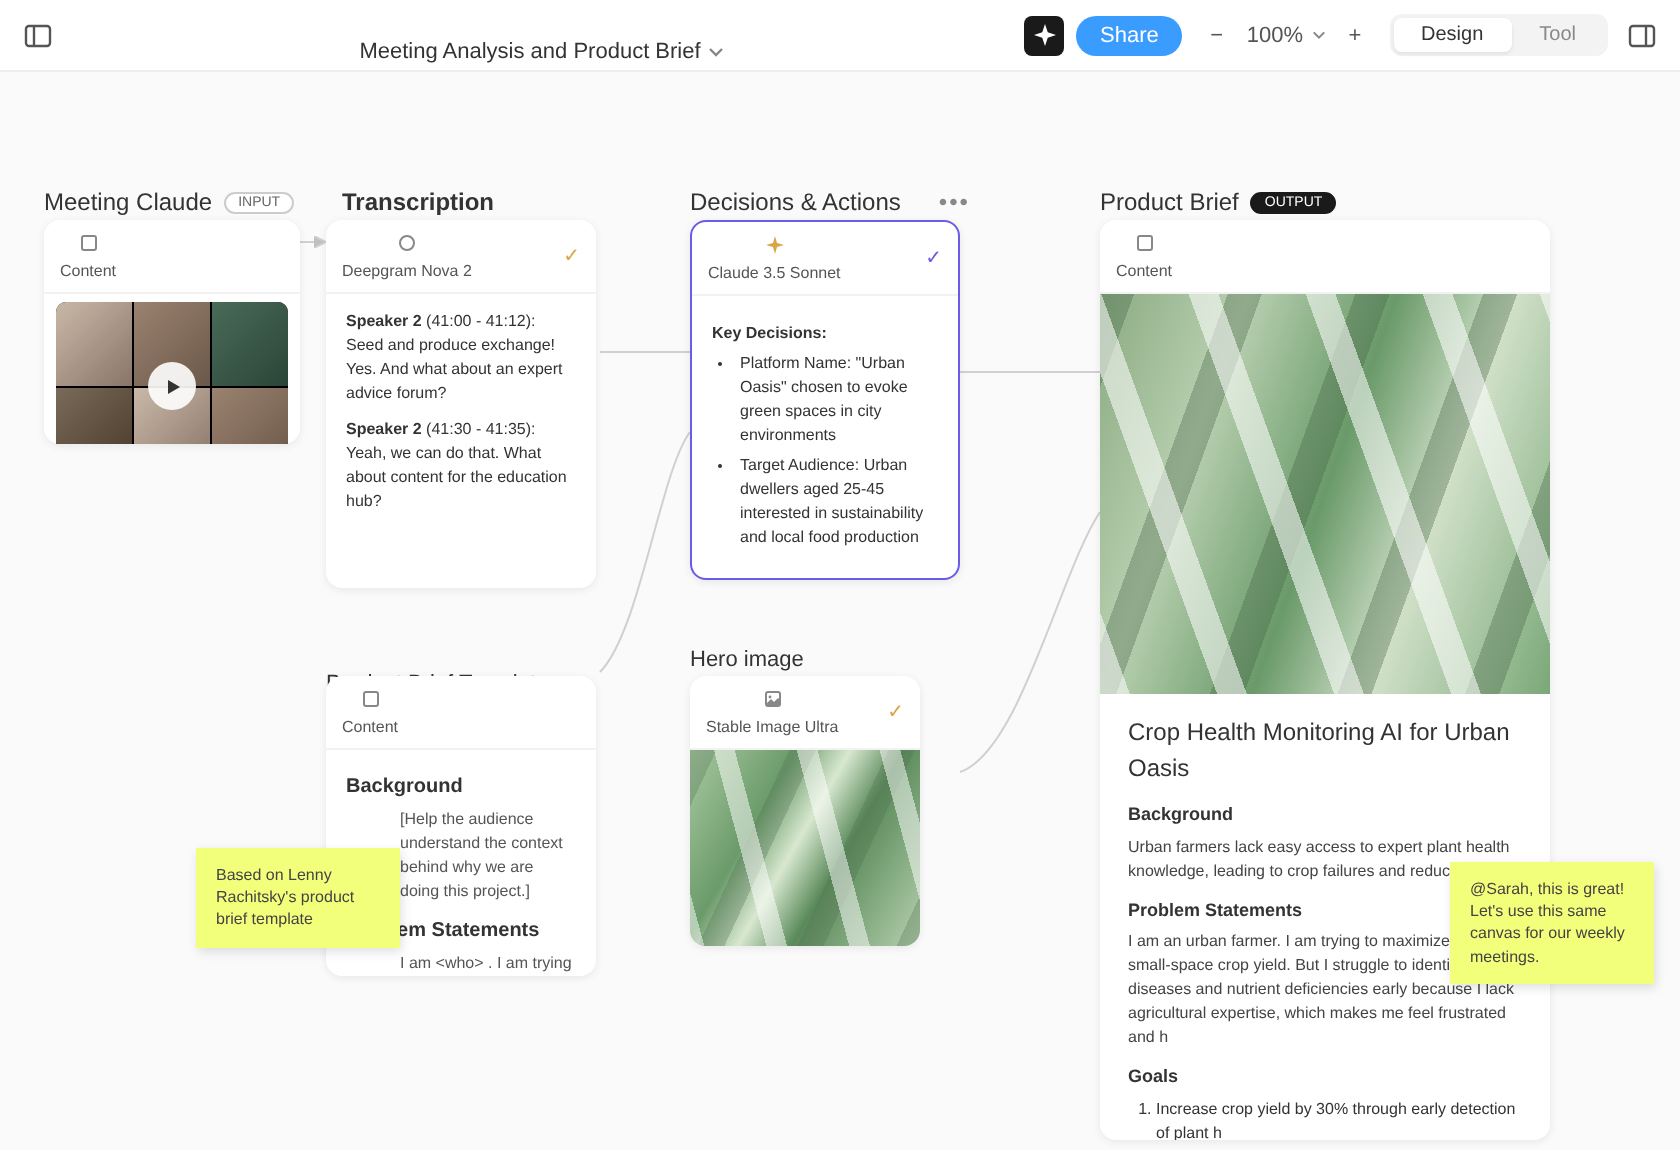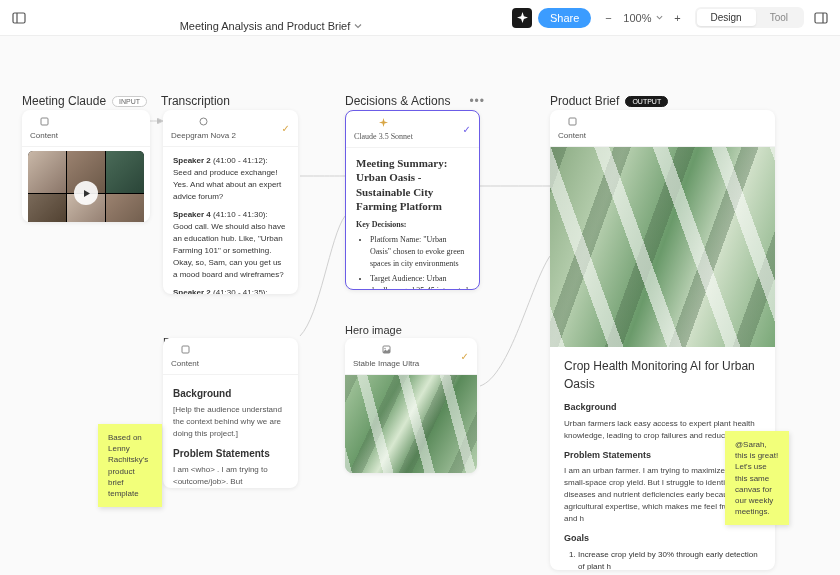--- a/index.html
+++ b/index.html
@@ -40,24 +40,24 @@
 .play { position: absolute; top: 50%; left: 50%; transform: translate(-50%,-50%); width: 24px; height: 24px; border-radius: 50%; background: rgba(255,255,255,0.9); display: flex; align-items: center; justify-content: center; }
 .hero-img { width: 100%; height: 110px; background: linear-gradient(120deg, #a8c8a0 0%, #6b9b6a 30%, #d8e8d0 45%, #5a8a5a 60%, #c0d8b8 100%); position: relative; }
 .hero-img::before { content: ""; position: absolute; inset: 0; background-image: repeating-linear-gradient(75deg, rgba(255,255,255,0.5) 0 10px, transparent 10px 40px), repeating-linear-gradient(115deg, rgba(80,110,80,0.3) 0 12px, transparent 12px 45px); }
 .brief-img { width: 100%; height: 200px; background: linear-gradient(110deg, #8aaa82 0%, #b8d0b0 25%, #6a9a6a 50%, #d0e0c8 70%, #7aa878 100%); position: relative; }
 .brief-img::before { content: ""; position: absolute; inset: 0; background-image: repeating-linear-gradient(70deg, rgba(255,255,255,0.55) 0 14px, transparent 14px 55px), repeating-linear-gradient(110deg, rgba(70,100,70,0.35) 0 16px, transparent 16px 60px); }
 .brief-body { padding: 10px 14px; font-size: 8px; line-height: 1.5; color: #333; }
 .brief-body h2 { font-size: 12px; font-weight: 400; margin-bottom: 8px; }
 .brief-body .sect { font-size: 9px; font-weight: 700; margin: 7px 0 3px; }
 .brief-body p { margin-bottom: 3px; color: #444; }
 .brief-body ol { padding-left: 14px; }
-.sticky { position: absolute; background: #f2ff7a; padding: 8px 10px; font-size: 8px; line-height: 1.4; color: #444; box-shadow: 1px 2px 5px rgba(0,0,0,0.12); width: 64px; }
+.sticky { position: absolute; background: #f2ff7a; padding: 8px 10px; font-size: 8px; line-height: 1.4; color: #444; box-shadow: 1px 2px 5px rgba(0,0,0,0.12); width: 102px; }
 .more-dots { font-size: 12px; color: #888; cursor: pointer; letter-spacing: 1px; }
 .tmpl-body h4 { font-size: 10px; font-weight: 700; margin: 3px 0; }
-.tmpl-body p { font-size: 8px; color: #555; margin-bottom: 6px; }
+.tmpl-body p { font-size: 8px; color: #555; margin-bottom: 6px; margin-left: 27px; }
 .conn { position: absolute; stroke: #d0d0d0; stroke-width: 1; fill: none; pointer-events: none; }
 </style>
 </head>
 <body>
 
 <div class="topbar">
   <div class="tb-left">
     <div class="icon-btn">
       <svg width="14" height="14" viewBox="0 0 14 14">
           <rect x="1" y="2" width="12" height="10" rx="1.5" fill="none" stroke="#555" stroke-width="1.2"></rect>
@@ -111,21 +111,21 @@
         <marker id="arr" markerWidth="6" markerHeight="6" refX="5" refY="3" orient="auto">
           <path d="M0 0 L6 3 L0 6" fill="#c0c0c0"></path>
         </marker>
       </defs>
   </svg>
 
   <div class="col-title" style="left:22px; top:58px;">
     <span>Meeting Claude</span>
     <span class="pill">INPUT</span>
   </div>
-  <div class="col-title" style="left:161px; top:58px;">Transcription</div>
+  <div class="col-title" style="left:171px; top:58px;font-weight:bold;">Transcription</div>
   <div class="col-title" style="left:345px; top:58px; width:140px; justify-content:space-between;">
     <span>Decisions &amp; Actions</span>
     <span class="more-dots">•••</span>
   </div>
   <div class="col-title" style="left:550px; top:58px;">
     <span>Product Brief</span>
     <span class="pill dark">OUTPUT</span>
   </div>
   <div class="col-title" style="left:163px; top:300px; font-size:11px;">Product Brief Template</div>
   <div class="col-title" style="left:345px; top:288px; font-size:11px;">Hero image</div>
@@ -163,39 +163,37 @@
             <svg width="9" height="9" viewBox="0 0 9 9">
               <circle cx="4.5" cy="4.5" r="3.5" fill="none" stroke="#888" stroke-width="1"></circle>
             </svg>
           </span>
         <span>Deepgram Nova 2</span>
       </div>
       <span class="check">✓</span>
     </div>
     <div class="card-body" id="trans-body" style="height:160px;">
         <div class="para"><b>Speaker 2</b> (41:00 - 41:12): Seed and produce exchange! Yes. And what about an expert advice forum?</div>
-        <div class="para"><b>Speaker 4</b> (41:10 - 41:30): Good call. We should also have an education hub. Like, "Urban Farming 101" or something. Okay, so, Sam, can you get us a mood board and wireframes?</div>
         <div class="para"><b>Speaker 2</b> (41:30 - 41:35): Yeah, we can do that. What about content for the education hub?</div>
       </div>
   </div>
 
-  <div class="card selected summary" style="left:345px; top:74px; width:135px; height:180px;font-family:Liberation Serif, serif;">
+  <div class="card selected summary" style="left:345px; top:74px; width:135px; height:180px;">
     <div class="card-hdr">
       <div class="card-hdr-left">
         <span class="hdr-icon">
             <svg width="9" height="9" viewBox="0 0 9 9">
               <path d="M4.5 0 L5.5 3.5 L9 4.5 L5.5 5.5 L4.5 9 L3.5 5.5 L0 4.5 L3.5 3.5 Z" fill="#d8a646"></path>
             </svg>
           </span>
         <span>Claude 3.5 Sonnet</span>
       </div>
       <span class="check" style="color:#6b5ce7">✓</span>
     </div>
     <div class="card-body" style="height:156px;">
-      <div class="summary-title">Meeting Summary: Urban Oasis - Sustainable City Farming Platform</div>
       <div class="summary-sub">Key Decisions:</div>
       <ul id="dec-list">
           <li>Platform Name: "Urban Oasis" chosen to evoke green spaces in city environments</li>
           <li>Target Audience: Urban dwellers aged 25-45 interested in sustainability and local food production</li>
         </ul>
 
     </div>
   </div>
 
   <div class="card" style="left:550px; top:74px; width:225px; height:460px;">
@@ -235,21 +233,21 @@
       </div>
     </div>
     <div class="card-body tmpl-body">
       <h4>Background</h4>
       <p>[Help the audience understand the context behind why we are doing this project.]</p>
       <h4>Problem Statements</h4>
       <p>I am &lt;who&gt; . I am trying to &lt;outcome/job&gt;. But &lt;problem/barrier&gt; because &lt;root cause&gt;.</p>
     </div>
   </div>
 
-  <div class="card" style="left:345px; top:302px; width:132px; height:135px;">
+  <div class="card" style="left:345px; top:302px; width:115px; height:135px;">
     <div class="card-hdr">
       <div class="card-hdr-left">
         <span class="hdr-icon">
             <svg width="9" height="9" viewBox="0 0 9 9">
               <rect x="1" y="1" width="7" height="7" rx="1" fill="none" stroke="#888" stroke-width="1"></rect>
               <circle cx="3" cy="3.5" r="0.7" fill="#888"></circle>
               <path d="M1 7 L3.5 4.5 L5 6 L7 4 L8 5 V8 H1 Z" fill="#888"></path>
             </svg>
           </span>
         <span>Stable Image Ultra</span>

